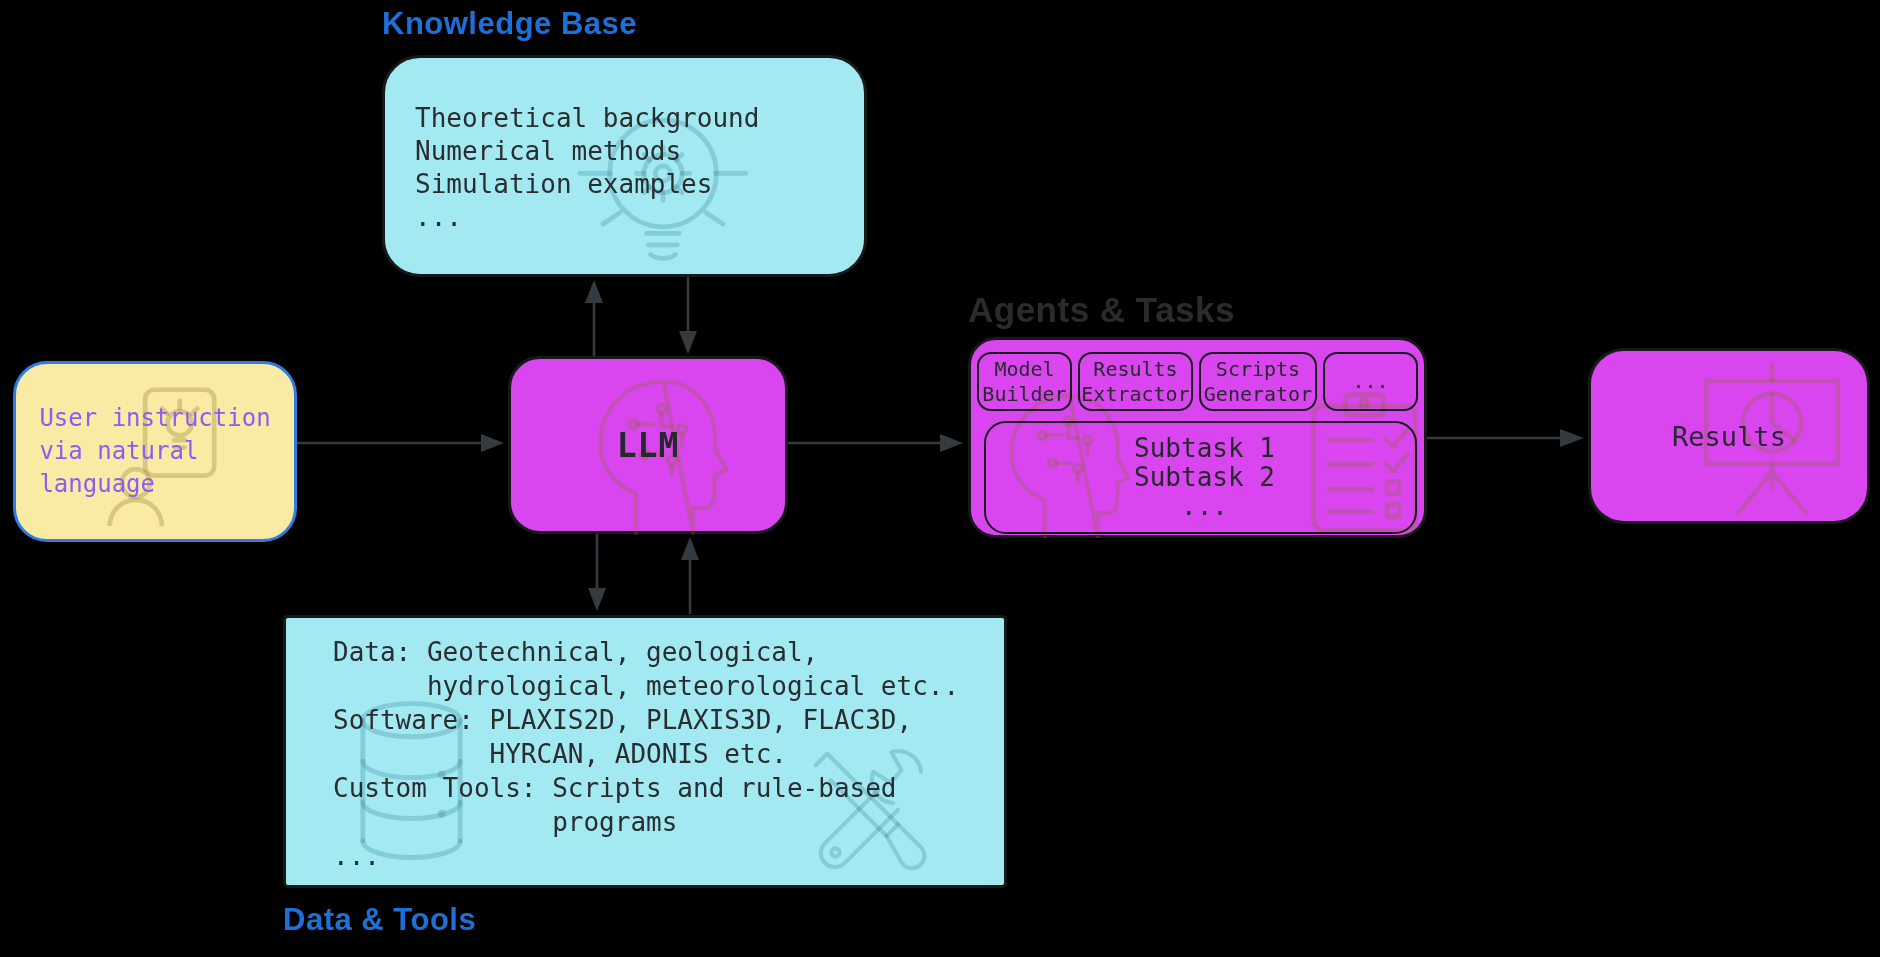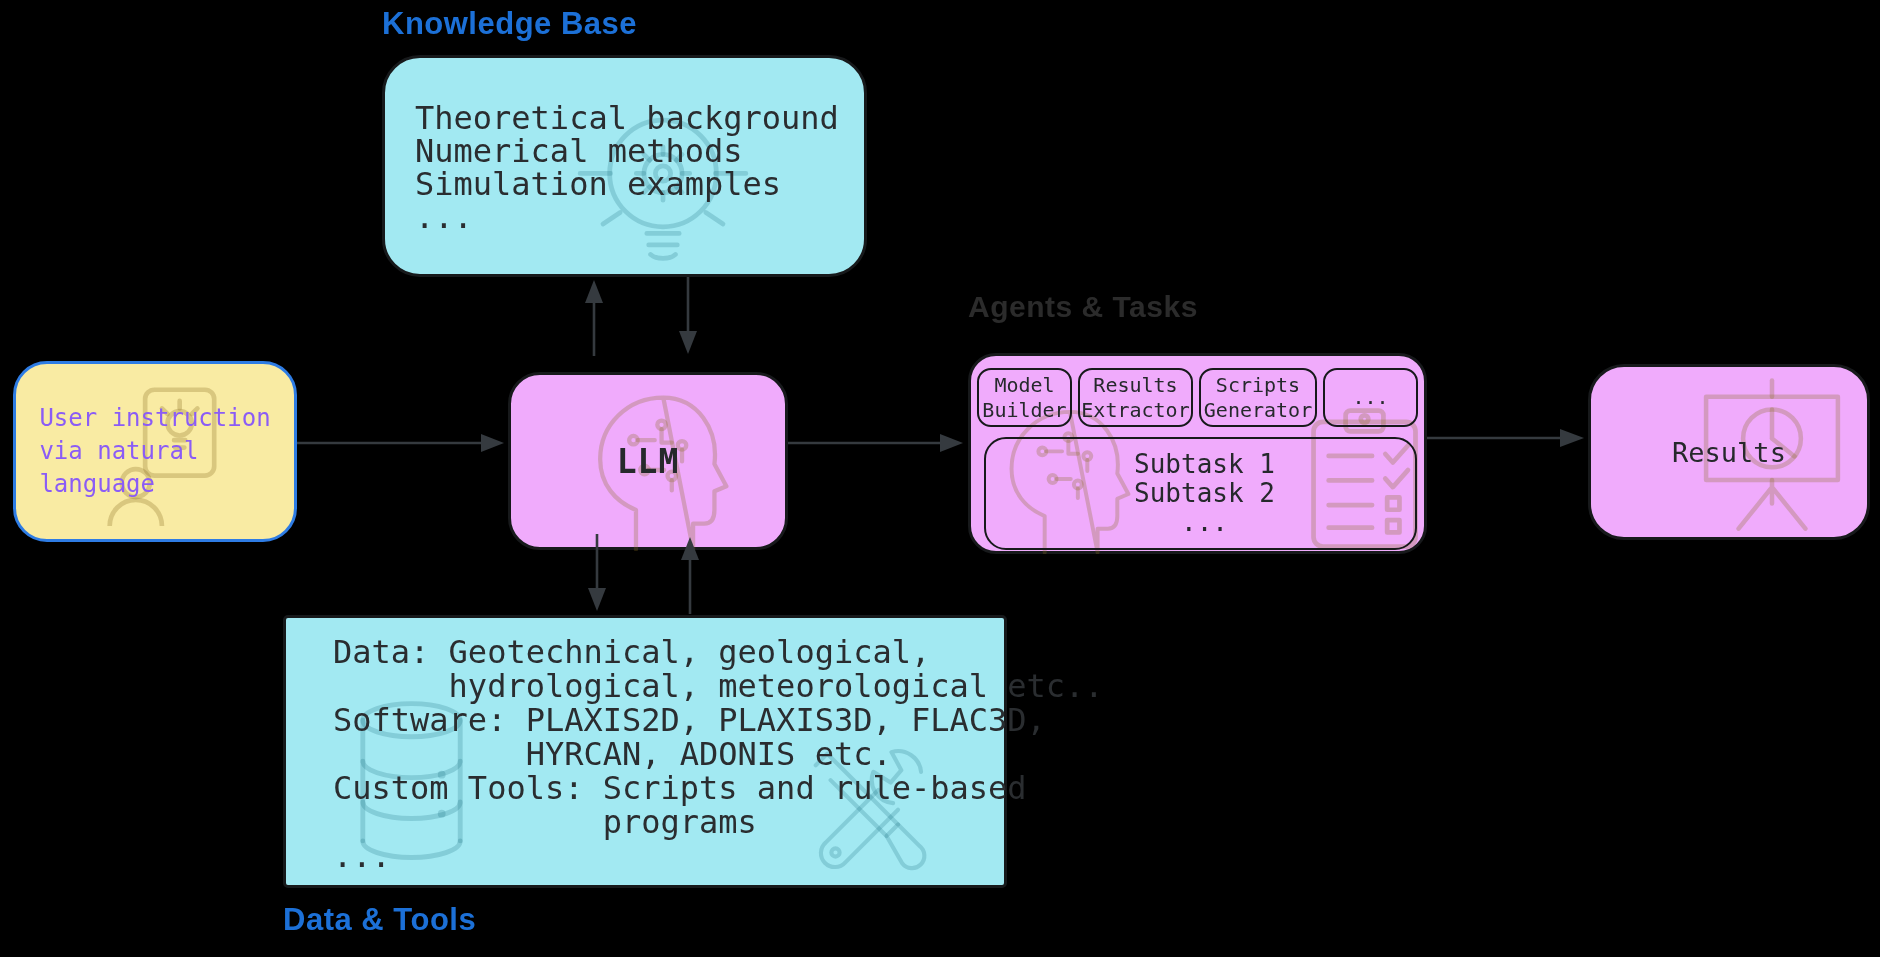--- a/index.html
+++ b/index.html
@@ -2,32 +2,32 @@
 <html><head>
 <meta charset="utf-8">
 <style>
   html,body{margin:0;padding:0;background:#000;}
   body{
     width:1880px;height:957px;position:relative;overflow:hidden;
     font-family:"DejaVu Sans Mono","Liberation Mono",monospace;
   }
   .node{position:absolute;box-sizing:border-box;}
   .rbox{border-radius:34px;border:3px solid #17191b;}
-  .yellow{background:#f0abfc;margin-top:16px;}
+  .yellow{background:#d946ef;}
   .yellow-light{background:#f9eba3;}
   .cyan{background:#a2e9f2;}
   .title{
     position:absolute;font-family:"Liberation Sans",sans-serif;
     font-weight:700;font-size:31px;text-align:left;letter-spacing:.5px;
   }
   .blue-title{color:#1c70d7;}
-  .gray-title{color:#2b2b2b;font-size:30px;}
+  .gray-title{color:#2b2b2b;font-size:35px;}
   .mono-block{
     position:absolute;white-space:pre;color:#2a2d30;
-    font-size:32px;line-height:33px;
+    font-size:26px;line-height:33px;
   }
   .center-flex{display:flex;align-items:center;justify-content:center;}
   .icon-svg{position:absolute;pointer-events:none;}
   .on-yellow{stroke:#8a6d1f;stroke-opacity:.28;}
   .on-cyan{stroke:#0a5d73;stroke-opacity:.20;}
   .icon-svg *{fill:none;stroke-width:5;stroke-linecap:round;stroke-linejoin:round;}
   .icon-svg .cdot{fill:#0a5d73;fill-opacity:.20;stroke:none;}
   
   .chips{position:absolute;left:6px;top:12px;right:6px;display:flex;gap:6px;}
   .chip{

